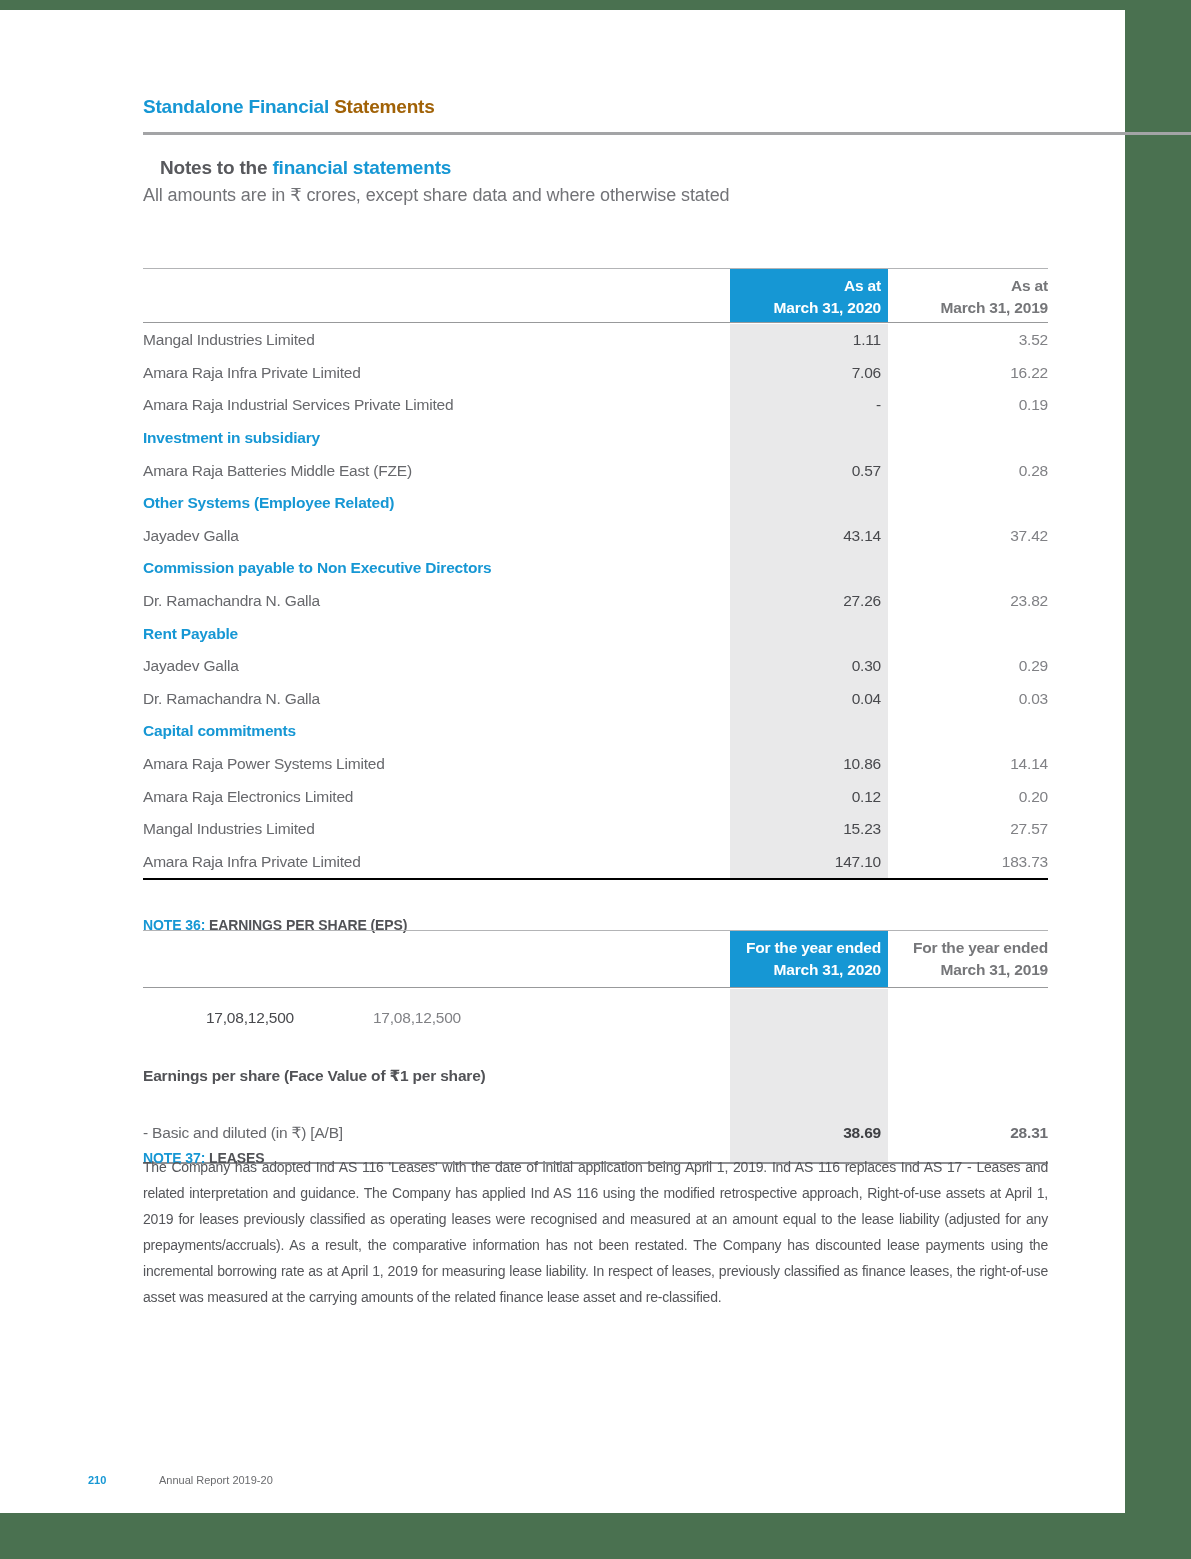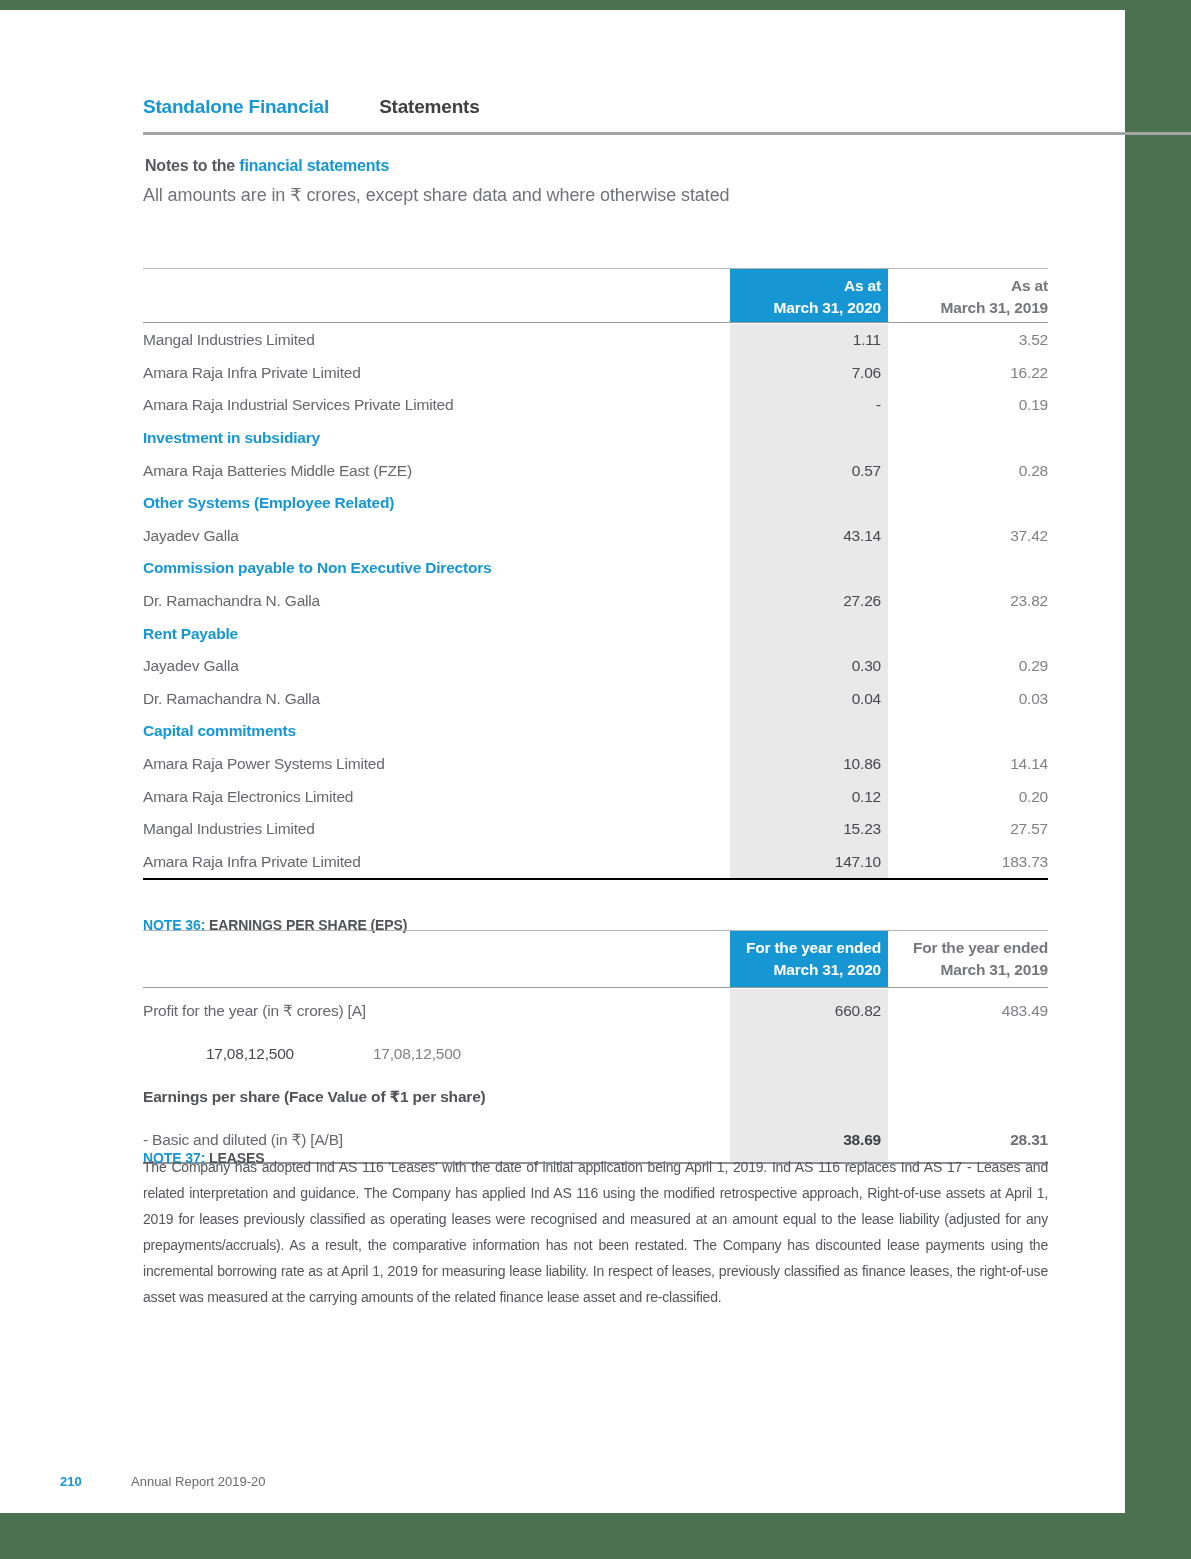--- a/index.html
+++ b/index.html
@@ -7,24 +7,24 @@
         font-family:"Liberation Sans","DejaVu Sans",sans-serif;color:#58595d;}
   .band{position:absolute;background:#4a7150;z-index:1;}
   .band-top{left:0;top:0;width:100%;height:10px;}
   .band-right{right:0;top:0;width:66px;height:100%;}
   .band-bottom{left:0;bottom:0;width:100%;height:46px;}
 
   .abs{position:absolute;}
   .blue{color:#1697d4;}
 
   .running-header{left:143px;top:96px;font-size:19px;font-weight:bold;letter-spacing:-0.2px;}
-  .running-header .rest{color:#404040;margin-left:45px;}
+  .running-header .rest{color:#a16207;}
   .header-rule{left:143px;top:132px;width:1048px;height:3px;background:#a3a4a6;z-index:4;}
 
-  .notes-title{left:145px;top:157px;font-size:16px;font-weight:bold;letter-spacing:-0.2px;color:#58595d;}
+  .notes-title{left:160px;top:157px;font-size:19px;font-weight:bold;letter-spacing:-0.2px;color:#58595d;}
   .notes-subtitle{left:143px;top:184px;font-size:18px;color:#727377;letter-spacing:-0.1px;}
 
   
   .dtable{left:143px;width:905px;box-sizing:border-box;border-top:1px solid #b3b4b6;font-size:15.5px;letter-spacing:-0.2px;}
   .dtable .thead{position:relative;border-bottom:1px solid #98999b;box-sizing:border-box;}
   .dtable .bluebox{position:absolute;left:587px;top:0;bottom:0;width:158px;background:#1697d4;
                    color:#ffffff;font-weight:bold;text-align:right;box-sizing:border-box;
                    padding:6px 7px 0 0;line-height:22px;}
   .dtable .h2019{position:absolute;right:0;top:0;width:170px;text-align:right;color:#757679;
                  font-weight:bold;padding-top:6px;line-height:22px;}
@@ -49,21 +49,21 @@
   .t2 .graycol{top:58px;bottom:0;}
   .t2 .rows{top:58px;bottom:0;}
 
   .note-title{left:143px;font-size:14px;font-weight:bold;letter-spacing:-0.1px;color:#515256;margin-top:24px;}
   .note36{top:893px;}
   .note37{top:1126px;}
 
   .leases-body{left:143px;top:1154px;width:905px;margin:0;font-size:14px;line-height:26px;
                color:#55565a;text-align:justify;text-align-last:left;letter-spacing:-0.2px;}
 
-  .footer{left:60px;top:1474px;font-size:13px;}
+  .footer{left:88px;top:1474px;font-size:11px;}
   .footer .pnum{display:inline-block;width:71px;color:#1697d4;font-weight:bold;}
   .footer .flabel{color:#6a6b6e;}
 </style>
 </head>
 <body>
 
 <div class="page">
 
   <div class="band band-top"></div>
   <div class="band band-right"></div>
@@ -191,25 +191,20 @@
         <div>March 31, 2020</div>
       </div>
       <div class="h2019">
         <div>For the year ended</div>
         <div>March 31, 2019</div>
       </div>
     </div>
     <div class="graycol"></div>
     <div class="rows">
         <div class="trow">
-          <span class="lbl">Profit for the year (in ₹ crores) [A]</span>
-          <span class="v20">660.82</span>
-          <span class="v19">483.49</span>
-        </div>
-        <div class="trow">
           <span class="v20">17,08,12,500</span>
           <span class="v19">17,08,12,500</span>
         </div>
         <div class="trow section-dark">
           <span class="lbl">Earnings per share (Face Value of ₹1 per share)</span>
           <span class="v20"></span>
           <span class="v19"></span>
         </div>
         <div class="trow boldvals">
           <span class="lbl">- Basic and diluted  (in ₹) [A/B]</span>

